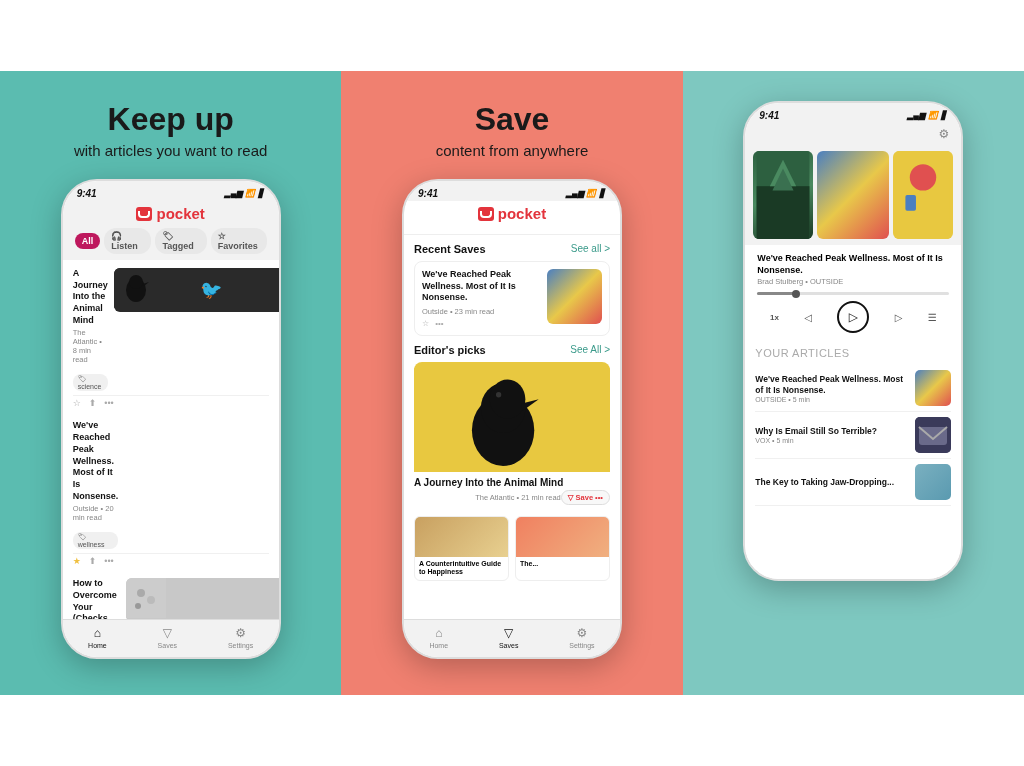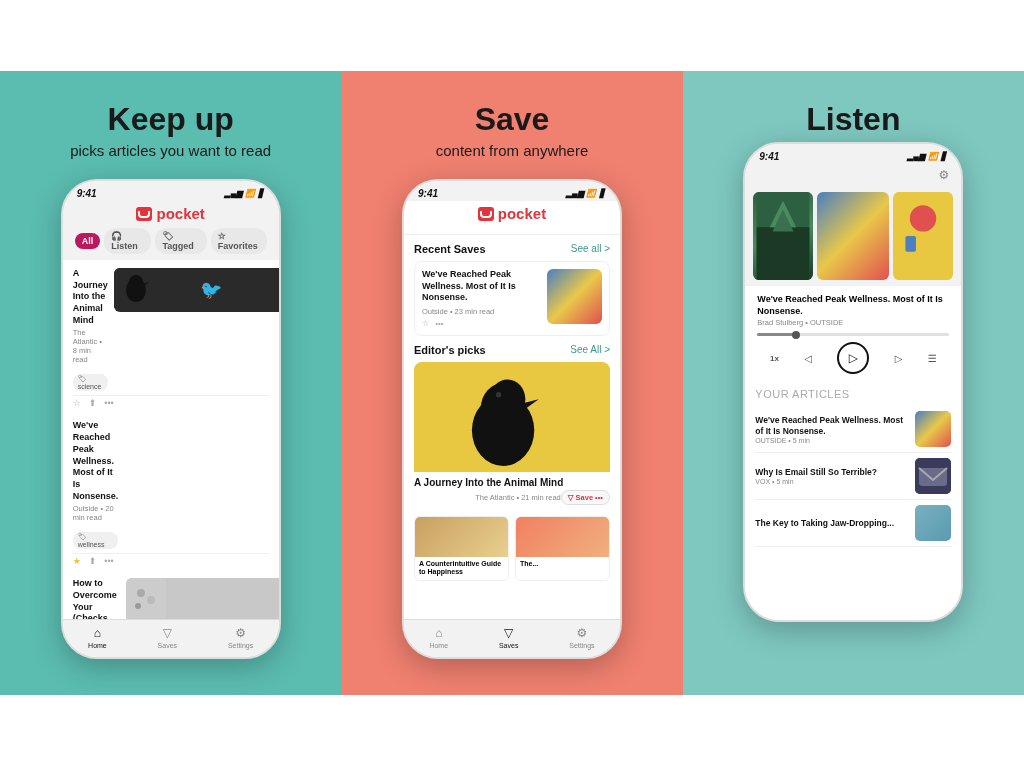--- a/index.html
+++ b/index.html
@@ -433,21 +433,21 @@
     
     .star-filled { color: #f0c040; }
   </style>
 </head>
 <body>
 
 <div class="container">
 
   <div class="panel panel-1">
     <h2 class="panel-title">Keep up</h2>
-    <p class="panel-subtitle">picks articles you want to read</p>
+    <p class="panel-subtitle">with articles you want to read</p>
 
     <div class="phone">
       <div class="phone-screen">
 
         <div class="status-bar">
           <span class="time">9:41</span>
           <div class="status-icons">
             <span>▂▄▆</span>
             <span>📶</span>
             <span>▋</span>
@@ -636,21 +636,20 @@
           <div class="nav-item">
             <span class="nav-icon">⚙</span>
             <span>Settings</span>
           </div>
         </div>
       </div>
     </div>
   </div>
 
   <div class="panel panel-3">
-    <h2 class="panel-title">Listen</h2>
 
     <div class="phone">
       <div class="phone-screen">
 
         <div class="status-bar">
           <span class="time">9:41</span>
           <div class="status-icons">
             <span>▂▄▆</span>
             <span>📶</span>
             <span>▋</span>

